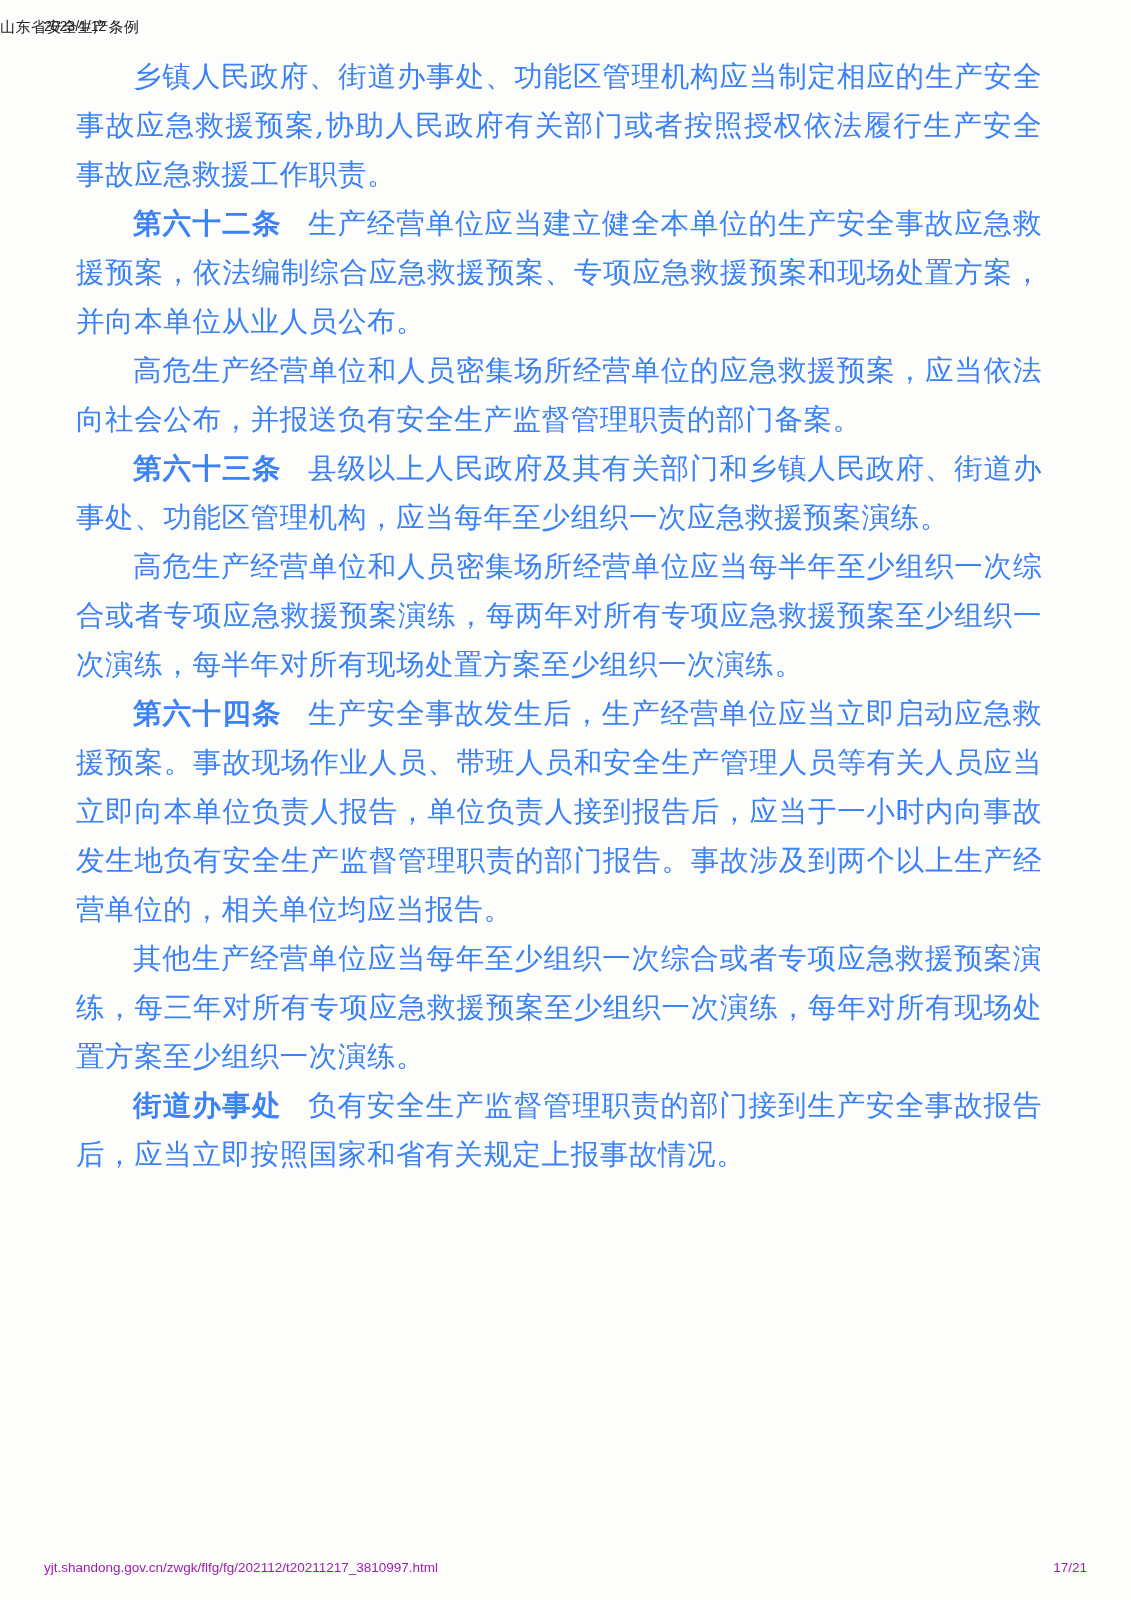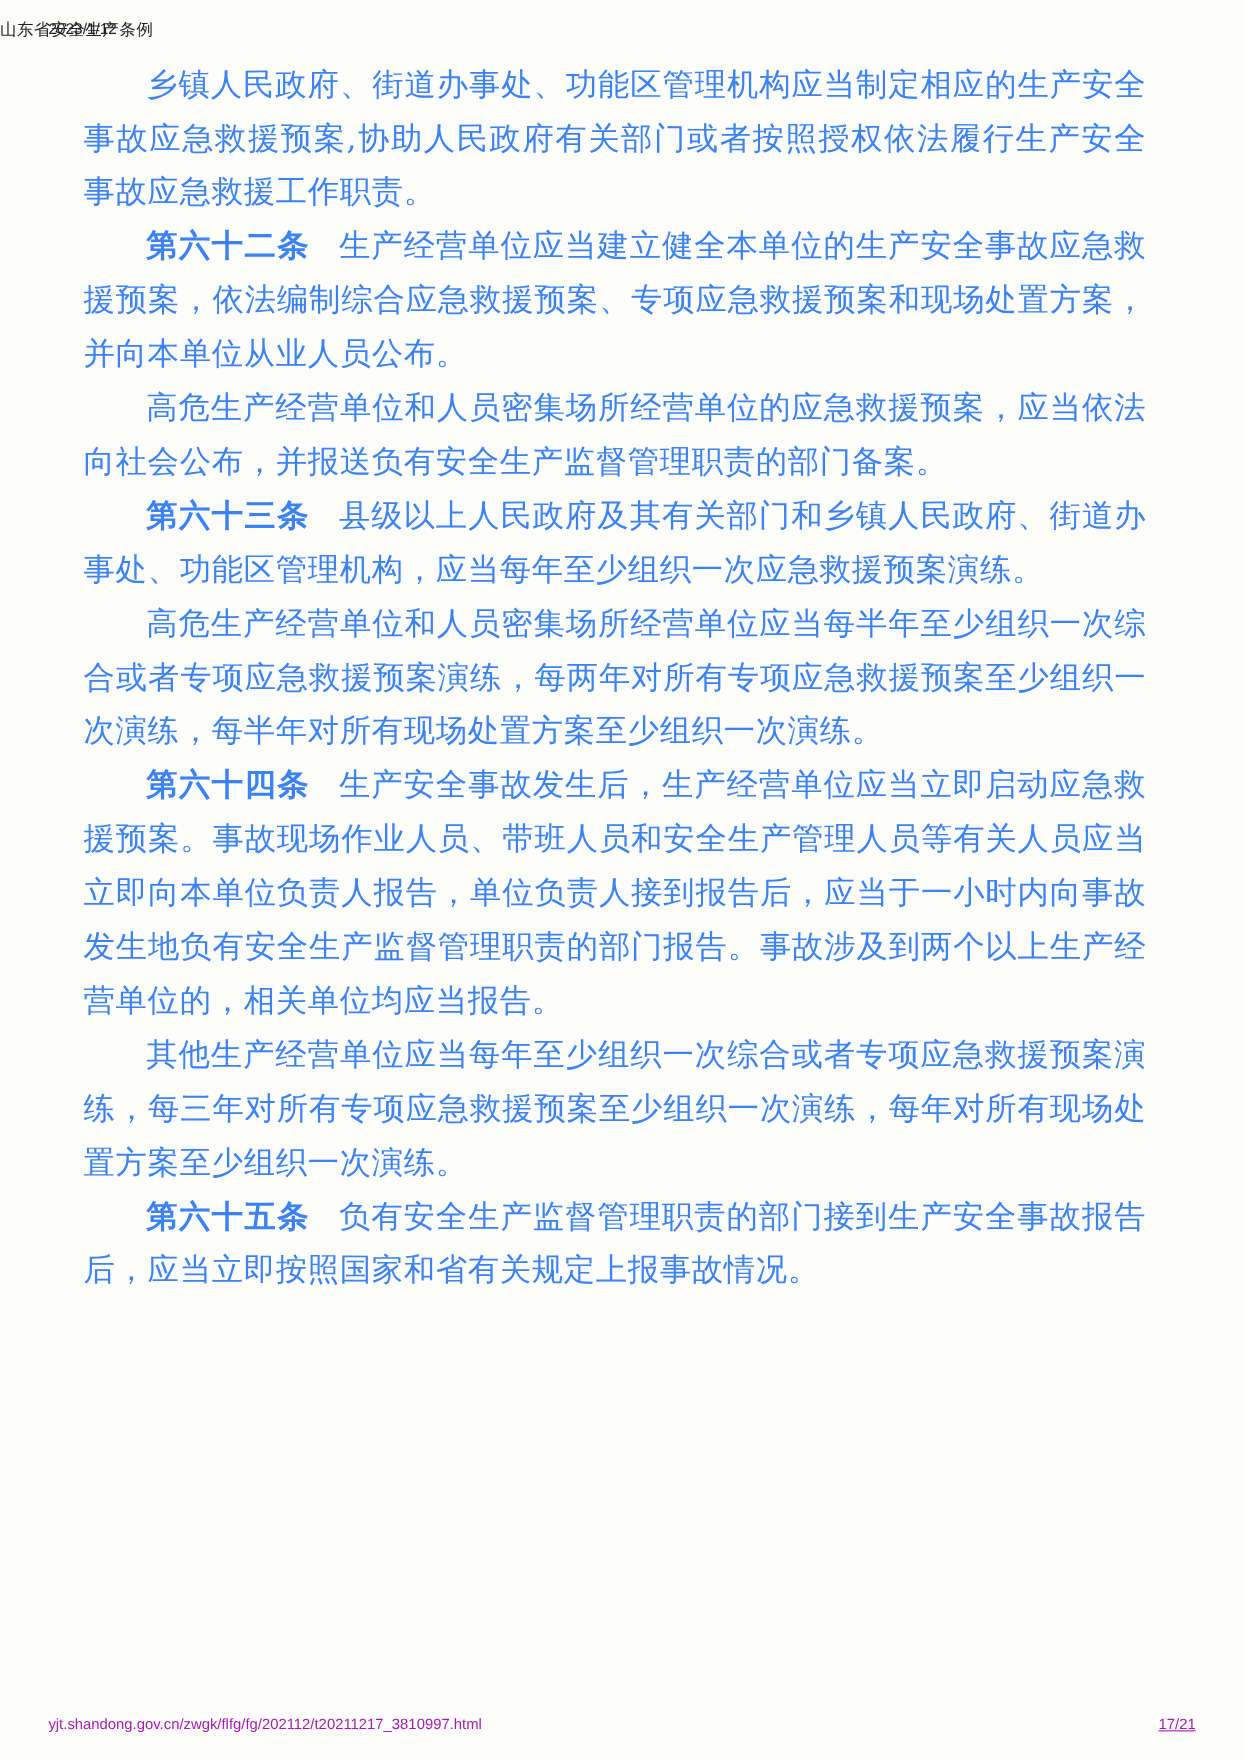--- a/index.html
+++ b/index.html
@@ -78,21 +78,20 @@
     position: absolute;
     left: 44px;
     top: 0;
     white-space: nowrap;
   }
   .footer-page {
     position: absolute;
     right: 44px;
     top: 0;
     white-space: nowrap;
-    text-decoration: underline;
   }
   .sep {
     display: inline-block;
     width: 26px;
   }
 </style>
 </head>
 <body>
 
 <div class="page">
@@ -128,21 +127,21 @@
       <span class="art-label">第六十四条</span><span class="sep"></span><span>生产安全事故发生后，生产经营单位应当立即启动应急救援预案。事故现场作业人员、带班人员和安全生产管理人员等有关人员应当立即向本单位负责人报告，单位负责人接到报告后，应当于一小时内向事故发生地负有安全生产监督管理职责的部门报告。事故涉及到两个以上生产经营单位的，相关单位均应当报告。</span>
     </p>
 
     <p class="para indent">
       <span>其他生产经营单位应当每年至少组织一次综合或者专项应急救援预案演练，每三年对所有专项应急救援预案至少组织一次演练，每年对所有现场处置方案至少组织一次演练。</span>
     </p>
 
 
 
     <p class="para indent">
-      <span class="art-label">第六十五条</span><span class="sep"></span><span>负有安全生产监督管理职责的部门接到生产安全事故报告后，应当立即按照国家和省有关规定上报事故情况。</span>
+      <span class="art-label">街道办事处</span><span class="sep"></span><span>负有安全生产监督管理职责的部门接到生产安全事故报告后，应当立即按照国家和省有关规定上报事故情况。</span>
     </p>
 
   </div>
 
   <div class="footer">
     <span class="footer-url">yjt.shandong.gov.cn/zwgk/flfg/fg/202112/t20211217_3810997.html</span>
     <span class="footer-page">17/21</span>
   </div>
 
 </div>

